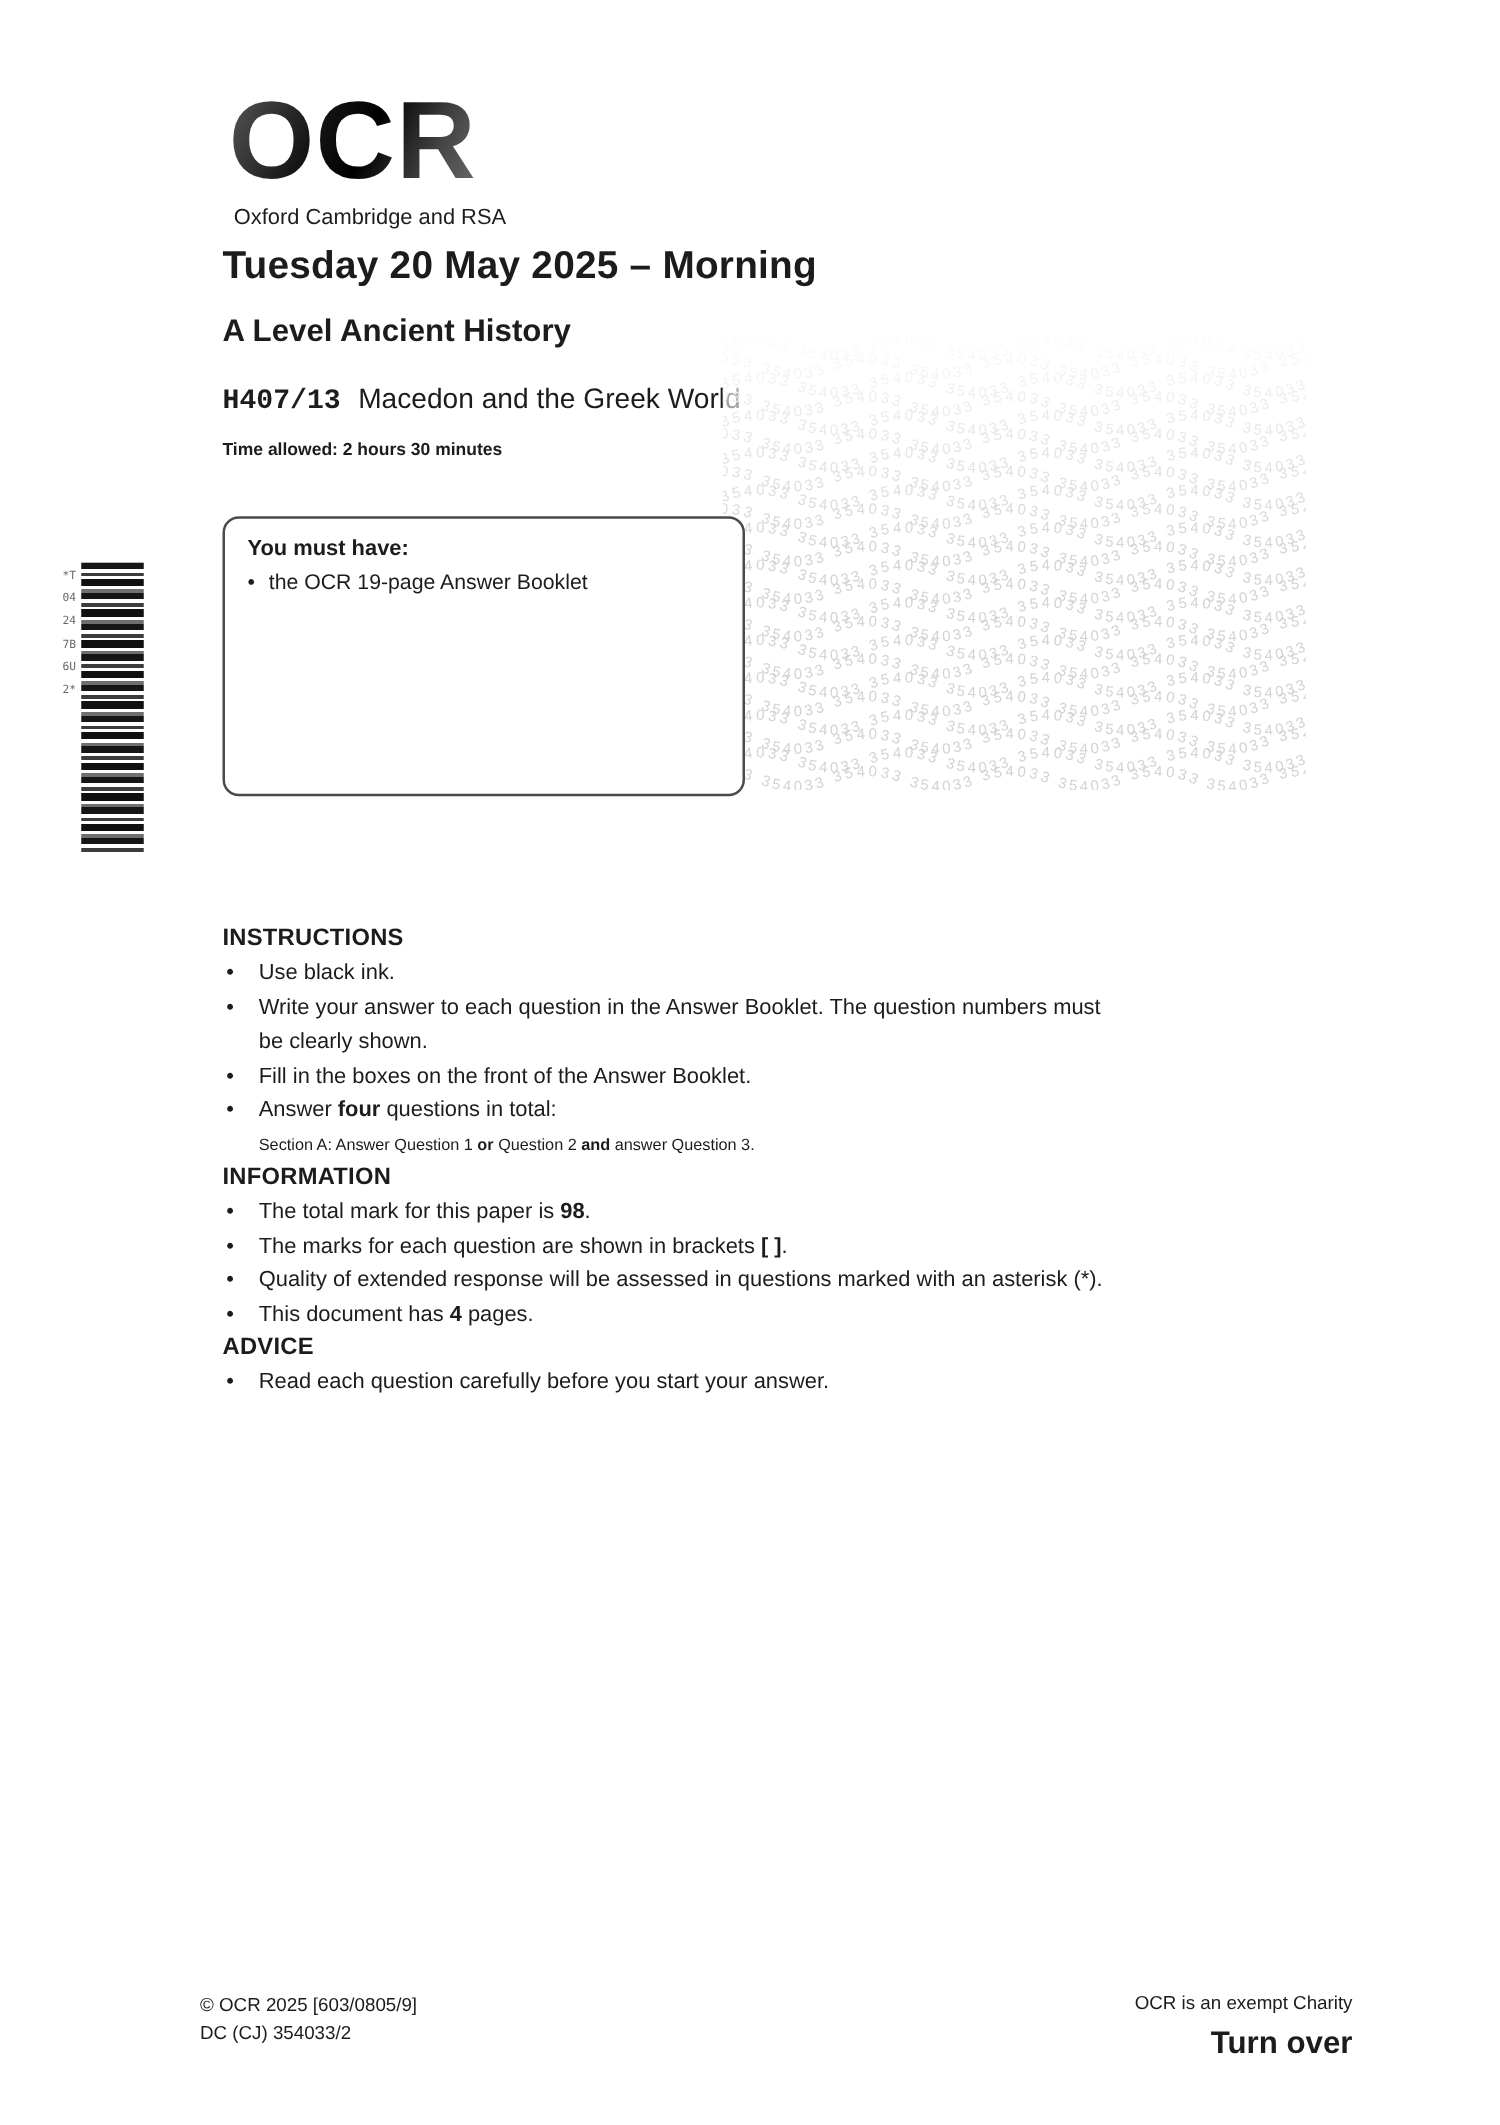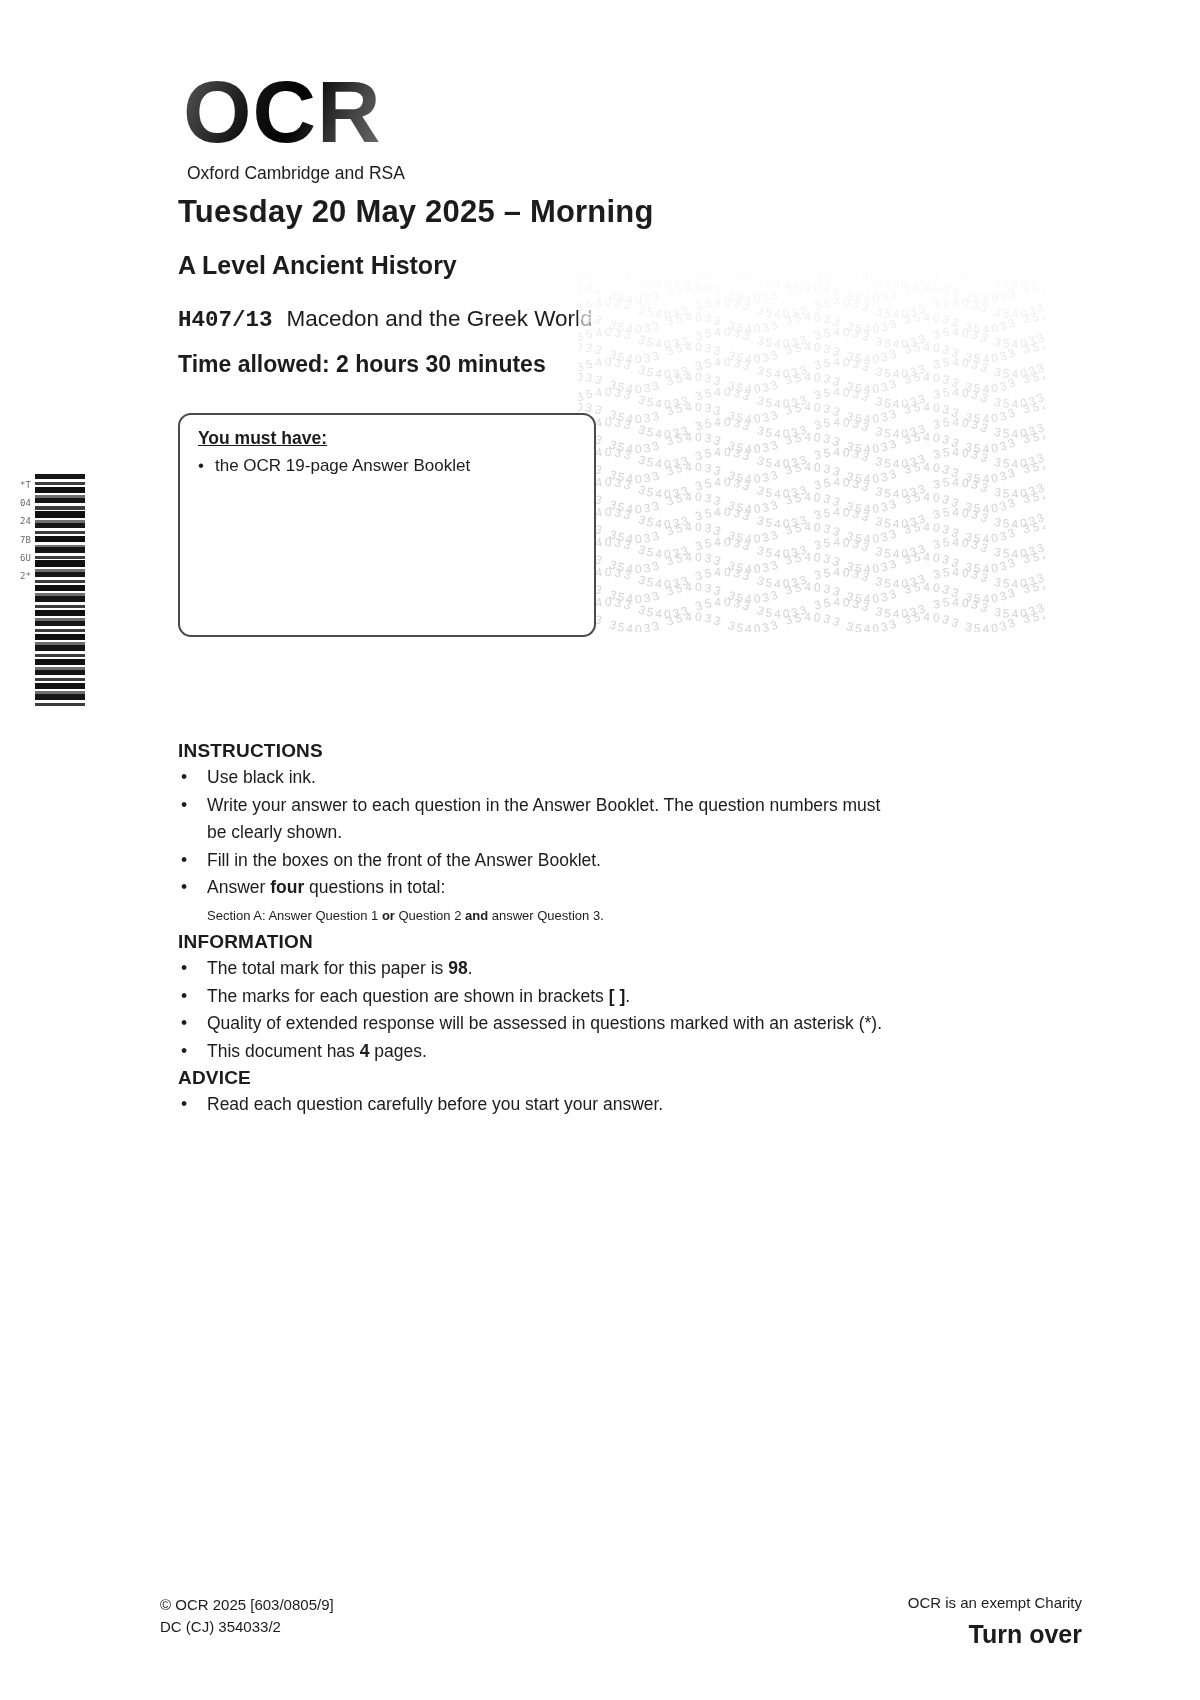--- a/index.html
+++ b/index.html
@@ -15,39 +15,39 @@
     background:linear-gradient(115deg,#5a5a5a 0%,#161616 35%,#000 55%,#454545 80%,#6e6e6e 100%);
     -webkit-background-clip:text;background-clip:text;color:transparent;-webkit-text-fill-color:transparent;
   }
   .tagline{left:187px;top:163px;font-size:17.5px;color:#1d1d1d;}
 
   
   .date-line{left:178px;top:194px;font-size:31px;font-weight:bold;letter-spacing:0.2px;}
   .qualification{left:178px;top:251px;font-size:25px;font-weight:bold;}
   .paper-line{left:178px;top:306px;font-size:22.5px;}
   .paper-line b{margin-right:14px;font-family:Liberation Mono, monospace;}
-  .time-line{left:178px;top:351px;font-size:23px;font-weight:bold;}
+  .time-line{left:178px;top:351px;font-size:14px;font-weight:bold;}
 
   
   .wm-box{left:578px;top:270px;width:467px;height:362px;z-index:1;overflow:hidden;}
   .wm-box svg text{font-family:"Liberation Sans",sans-serif;font-size:12px;fill:#d3d3d3;letter-spacing:2.5px;}
   .wm-fade{left:578px;top:270px;width:467px;height:362px;z-index:2;
     background:linear-gradient(to bottom,rgba(255,255,255,0.95) 0%,rgba(255,255,255,0.6) 14%,rgba(255,255,255,0) 48%);}
 
   
   .must-box{
     left:178px;top:413px;width:418px;height:224px;box-sizing:border-box;z-index:5;
     background:#fff;border:2px solid #4a4a4a;border-radius:13px;padding:13px 18px;
   }
-  .must-heading{font-size:17.5px;font-weight:bold;margin-bottom:5px;text-decoration:underline;}
+  .must-heading{font-size:17.5px;font-weight:bold;margin-bottom:5px;}
   .must-item{display:flex;font-size:17px;line-height:24px;}
   .must-item .dot{width:17px;}
 
   
-  .barcode-wrap{left:20px;top:450px;width:66px;height:292px;z-index:4;margin-top:24px;}
+  .barcode-wrap{left:50px;top:450px;width:66px;height:292px;z-index:4;}
   .bc-chars{
     position:absolute;left:0;top:2px;width:11px;font-family:"DejaVu Sans Mono",monospace;
     font-size:9px;line-height:18.2px;color:#6a6a6a;word-break:break-all;
   }
   .bc-bars{
     position:absolute;left:15px;top:0;width:50px;height:232px;
     background:repeating-linear-gradient(to bottom,
       #161616 0 5px,#ffffff 5px 8px,#3c3c3c 8px 11px,#ffffff 11px 13px,
       #101010 13px 19px,#ffffff 19px 21.5px,#6f6f6f 21.5px 24.5px);
   }

